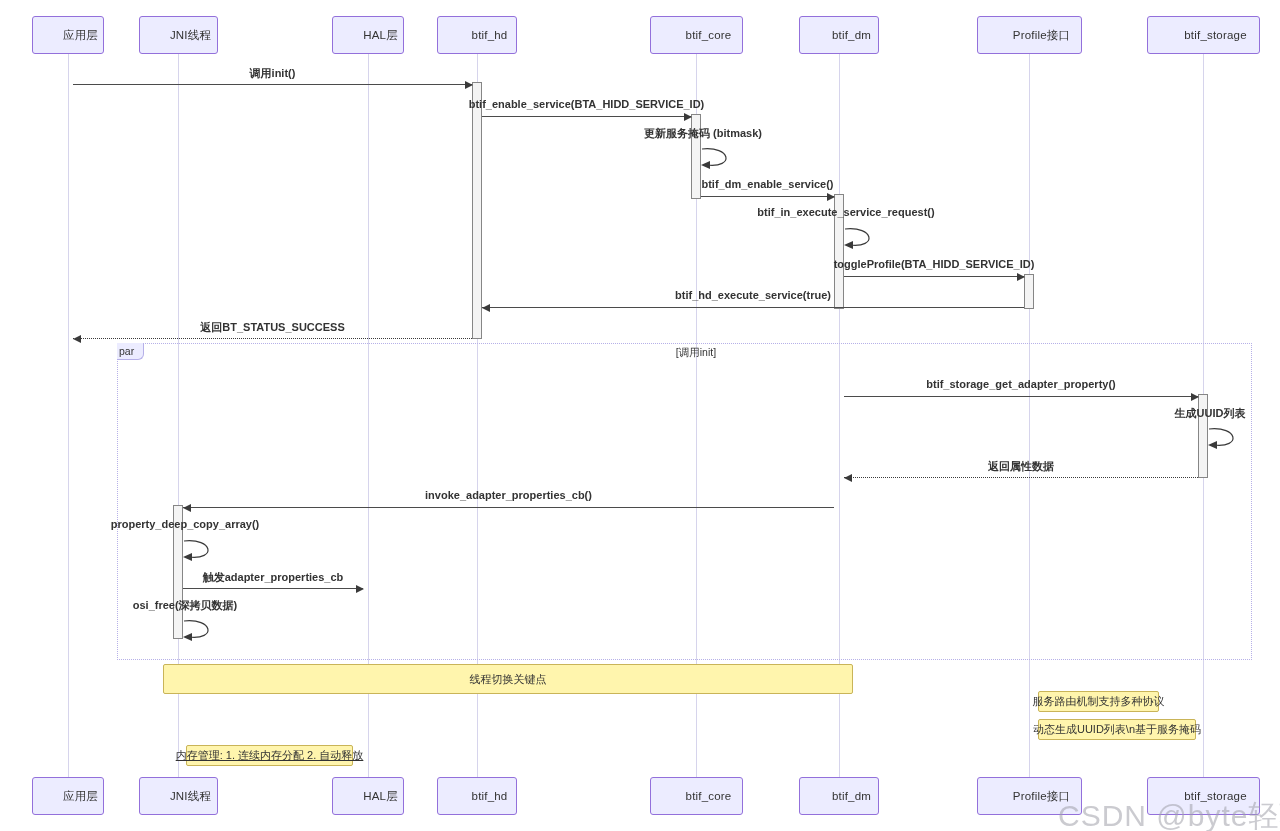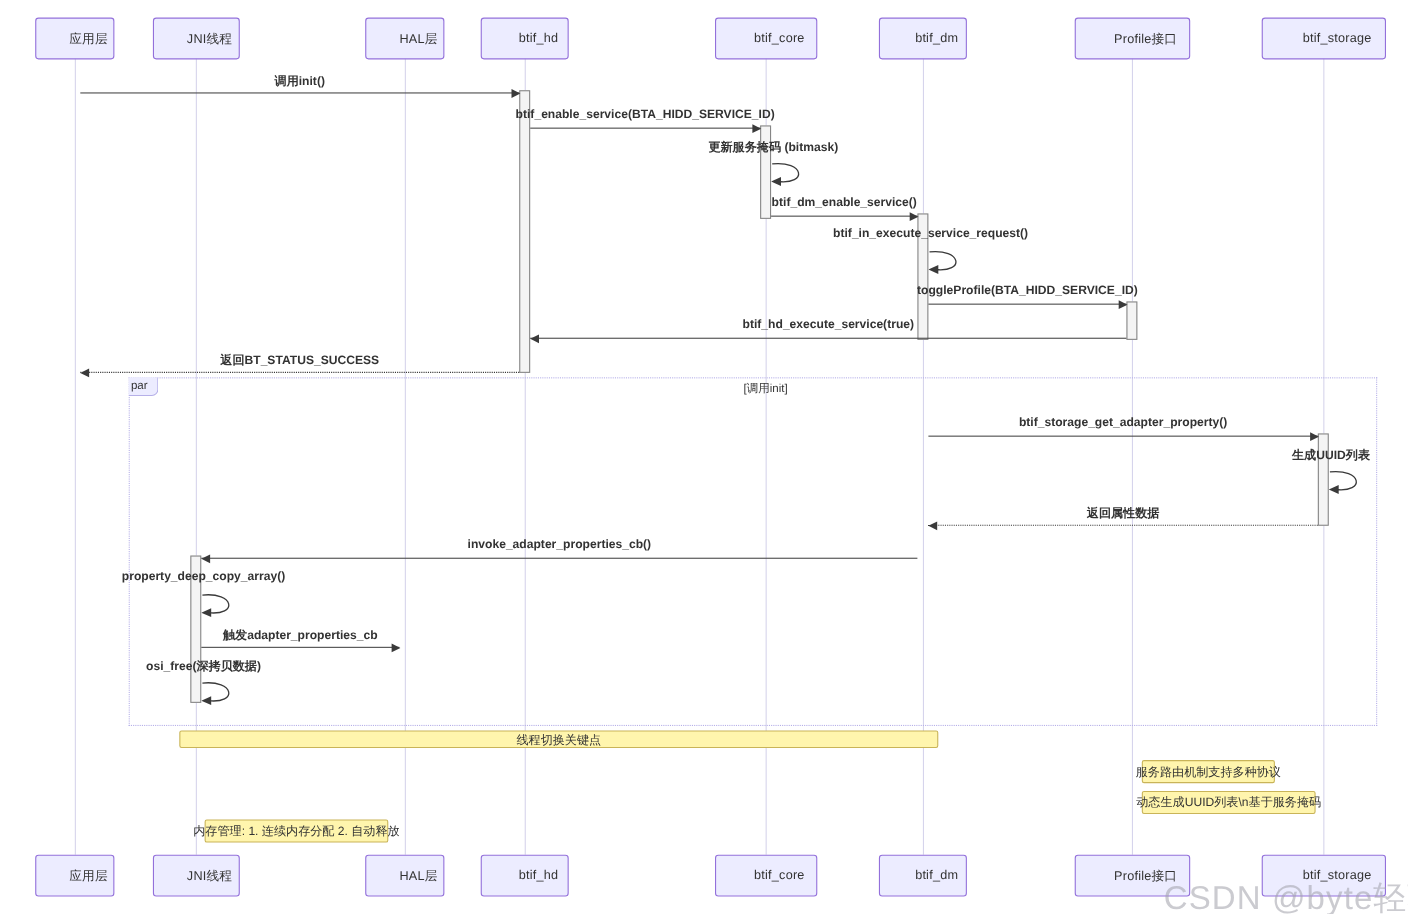--- a/index.html
+++ b/index.html
@@ -257,26 +257,26 @@
     <div style="position: absolute; left: 0px; top: 0px; width: 100%; height: 0px;"></div>
     <div class="msg-line" style="left: 183px; top: 588px; width: 180px;"></div>
     <div class="arrow-head right" style="top: 584.5px; left: 356px;"></div>
     <div class="msg-label" style="left: 273px; top: 570px;">触发adapter_properties_cb</div>
     <div style="position: absolute; left: 0px; top: 0px; width: 100%; height: 0px;"></div>
     <svg class="self-loop" width="44" height="30" style="left: 183px; top: 618px;">
       <path d="M 1 3 C 30 0 34 22 6 19" fill="none" stroke="#3a3a3a" stroke-width="1.2"></path>
       <polygon points="0,19 9,15 9,23" fill="#3a3a3a"></polygon>
     </svg>
     <div class="msg-label" style="left: 185px; top: 598px; transform: translateX(-50%);">osi_free(深拷贝数据)</div>
-    <div class="note" style="left: 163px; top: 664px; width: 690px; height: 16px;">
+    <div class="note" style="left: 163px; top: 664px; width: 690px; height: 30px;">
       <span>线程切换关键点</span>
     </div>
     <div class="note" style="left: 1038px; top: 691px; width: 121px; height: 21px;">
       <span>服务路由机制支持多种协议</span>
     </div>
     <div class="note" style="left: 1038px; top: 719px; width: 158px; height: 21px;">
       <span>动态生成UUID列表\n基于服务掩码</span>
     </div>
-    <div class="note" style="left: 186px; top: 745px; width: 167px; height: 21px;">
+    <div class="note" style="left: 186px; top: 745px; width: 167px; height: 21px; text-decoration: underline;">
       <span>内存管理: 1. 连续内存分配 2. 自动释放</span>
     </div>
     <div class="watermark" style="left: 1058px; top: 796px;">CSDN @byte轻骑兵</div>
   </div>
 
 </body></html>

